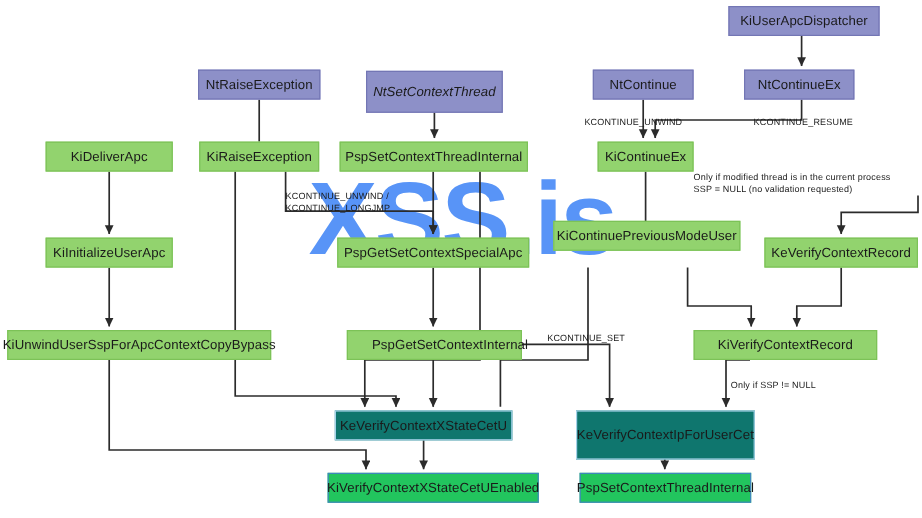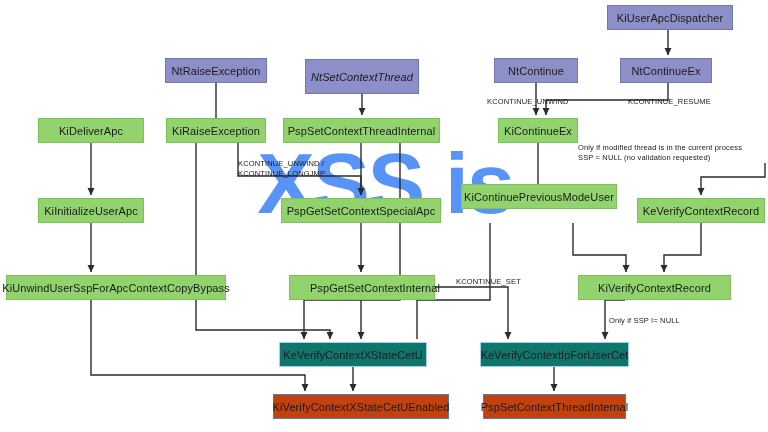--- a/index.html
+++ b/index.html
@@ -20,21 +20,21 @@
   .node{
     position:absolute;z-index:2;box-sizing:border-box;
     display:flex;align-items:center;justify-content:center;
     font-size:11px;color:#1a1a1a;text-align:center;
     border:1px solid rgba(0,0,0,.30);
     white-space:nowrap;letter-spacing:.1px;
   }
   .n-purple{background:#8d90c8;border-color:#7376b4;}
   .n-green {background:#92d36e;border-color:#7cc257;}
   .n-lblue {background:#0f766e;border-color:#a4d2ea;}
-  .n-dblue {background:#c2410c;border-color:#3f87bd;}
+  .n-dblue {background:#22c55e;border-color:#3f87bd;}
 
   .elabel{
     position:absolute;z-index:3;font-size:7.5px;color:#1a1a1a;
     white-space:nowrap;letter-spacing:.15px;line-height:10px;
   }
   .elabel.wrap{white-space:normal;}
 </style>
 </head>
 <body>
 
@@ -125,21 +125,21 @@
   <div class="node n-green" style="left:637px;top:198px;width:128px;height:25px;">KeVerifyContextRecord</div>
 
   <div class="node n-green" style="left:6px;top:275px;width:220px;height:25px;">KiUnwindUserSspForApcContextCopyBypass</div>
 
   <div class="node n-green" style="left:289px;top:275px;width:146px;height:25px;padding-left:26px;">PspGetSetContextInternal</div>
 
   <div class="node n-green" style="left:578px;top:275px;width:153px;height:25px;">KiVerifyContextRecord</div>
 
   <div class="node n-lblue" style="left:279px;top:342px;width:148px;height:25px;">KeVerifyContextXStateCetU</div>
 
-  <div class="node n-lblue" style="left:480px;top:342px;width:149px;height:25px;">KeVerifyContextIpForUserCet</div>
+  <div class="node n-lblue" style="left:480px;top:342px;width:149px;height:41px;">KeVerifyContextIpForUserCet</div>
 
   <div class="node n-dblue" style="left:273px;top:394px;width:176px;height:25px;">KiVerifyContextXStateCetUEnabled</div>
 
   <div class="node n-dblue" style="left:483px;top:394px;width:143px;height:25px;">PspSetContextThreadInternal</div>
 
   <div class="elabel" style="left:451px;top:97px;width:96px;padding-left:36px;">KCONTINUE_UNWIND</div>
 
   <div class="elabel" style="left:588px;top:97px;width:96px;padding-left:40px;">KCONTINUE_RESUME</div>
 
   <div class="elabel wrap" style="left:238px;top:159px;width:110px;white-space:pre;">KCONTINUE_UNWIND /

